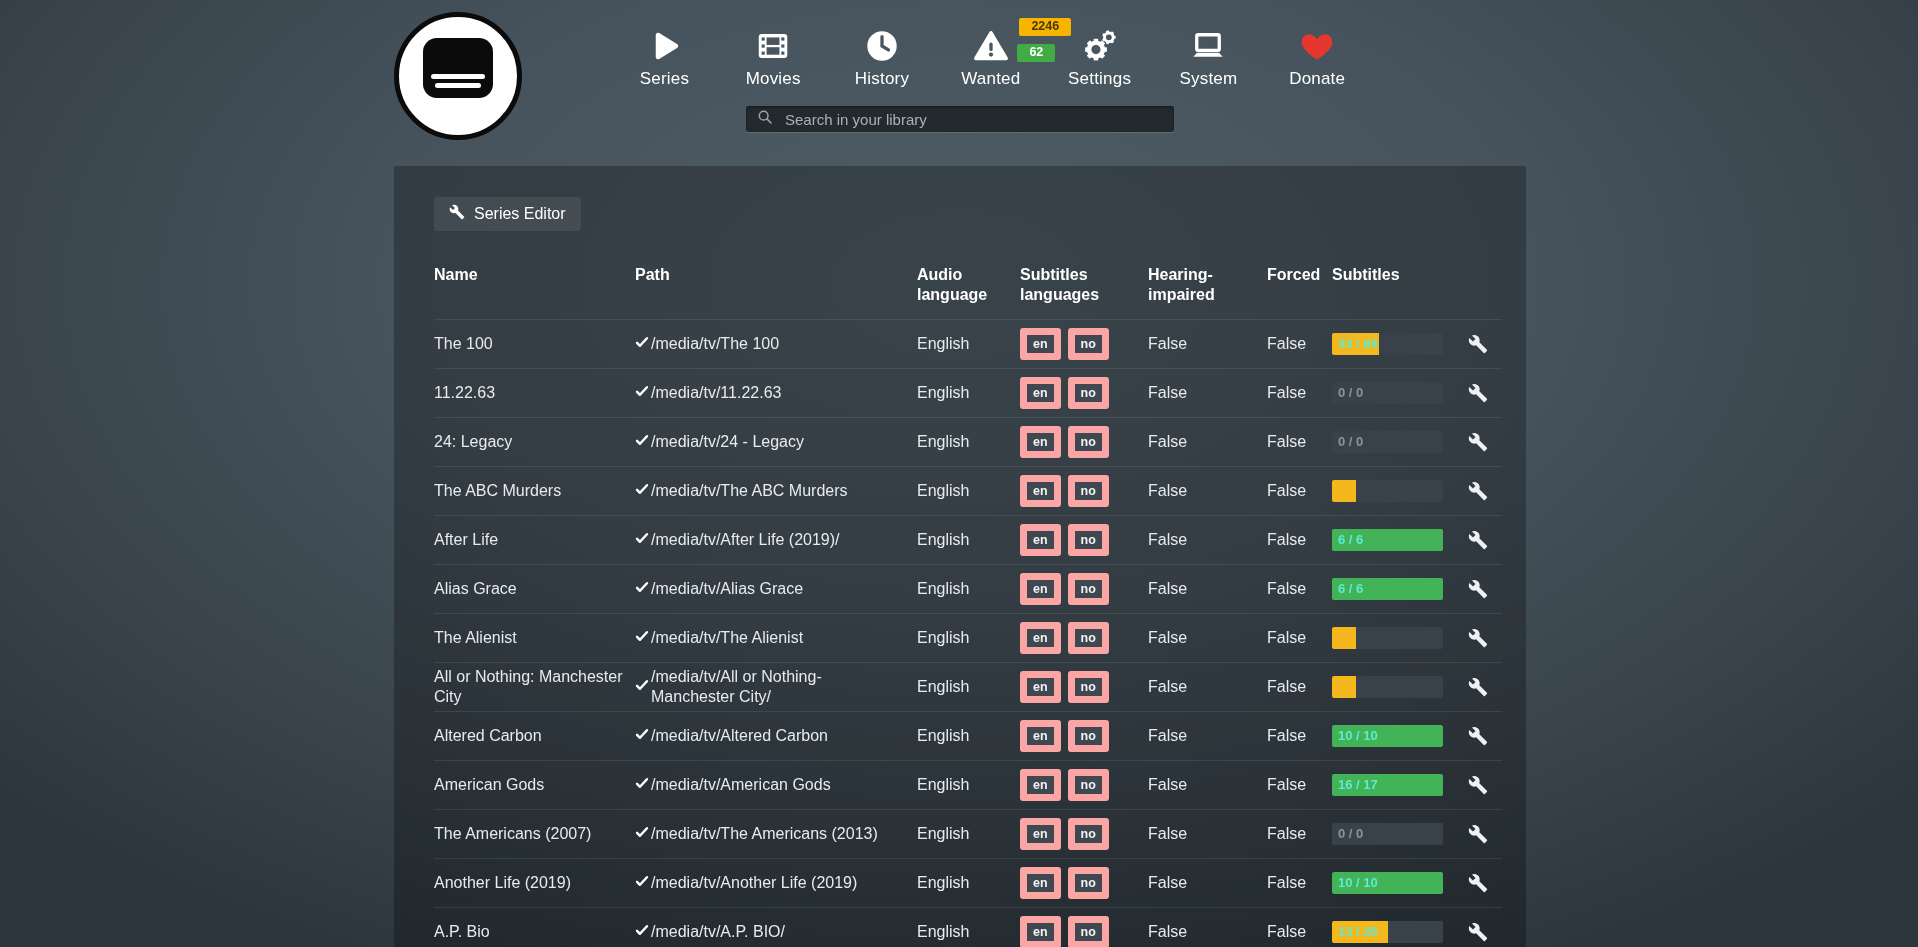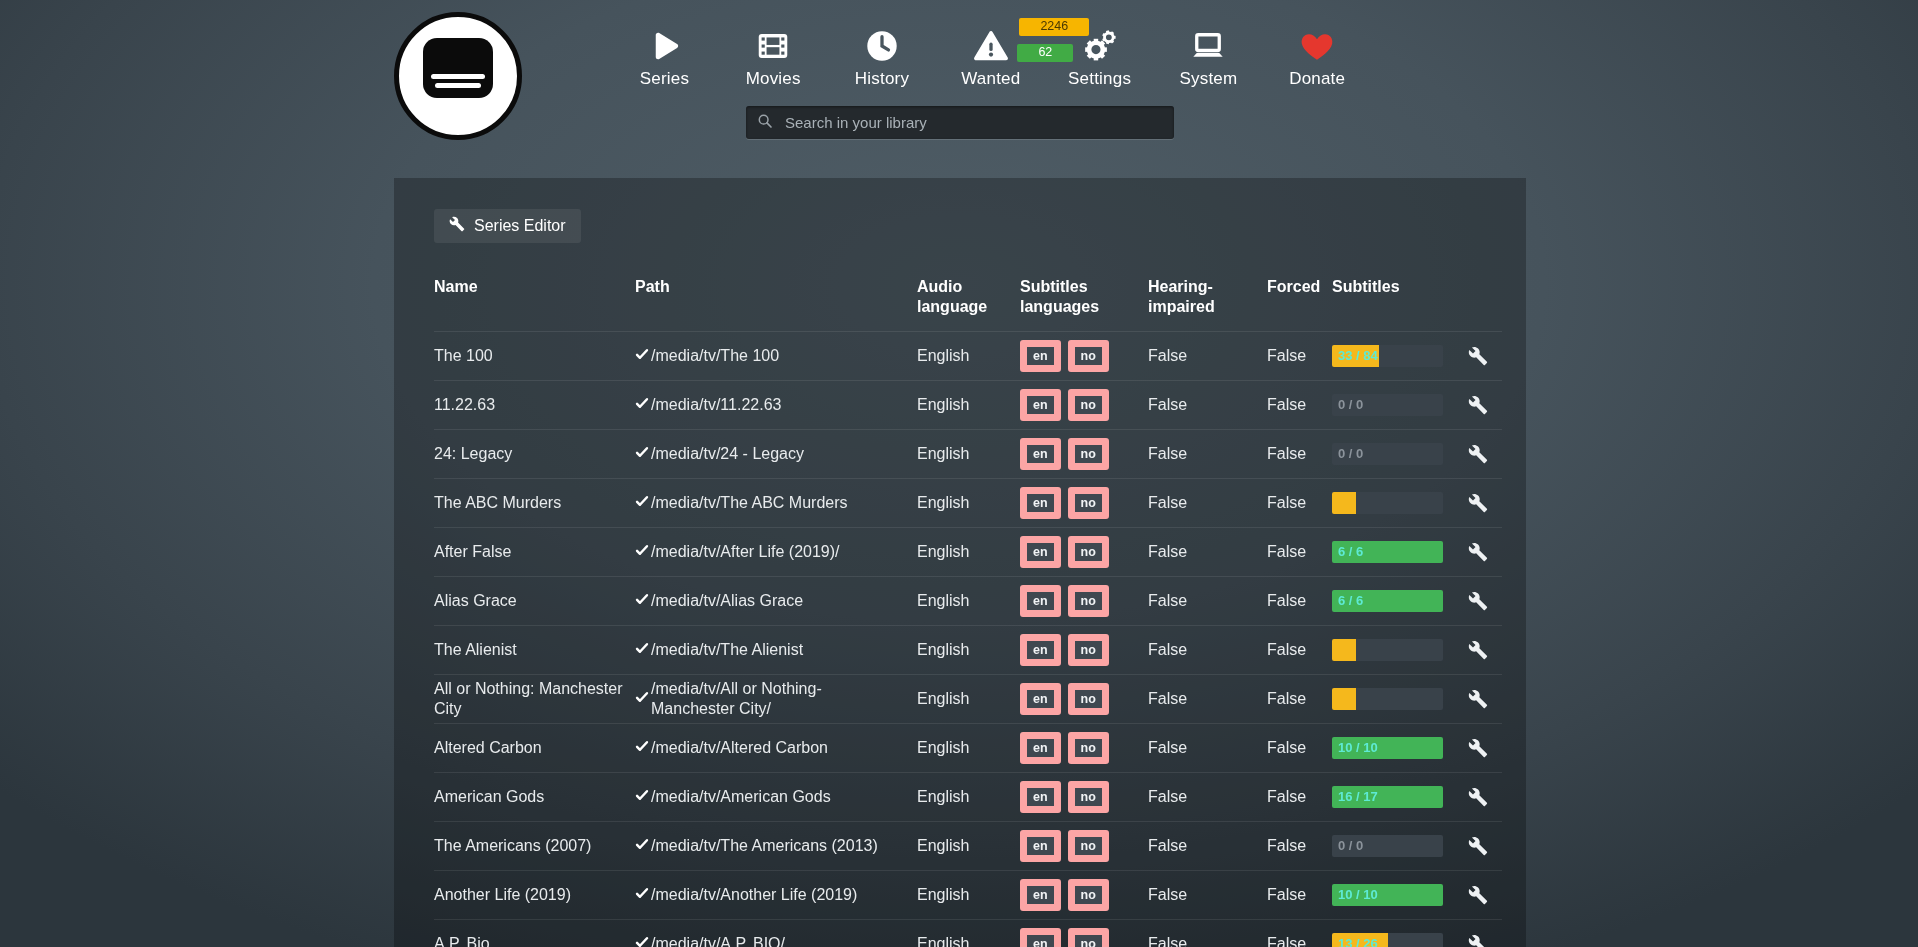--- a/index.html
+++ b/index.html
@@ -13,32 +13,32 @@
         border:5px solid #0b0b0b;border-radius:50%;box-sizing:border-box;cursor:pointer;}
   .logo-screen{position:absolute;left:24px;top:21px;width:70px;height:60px;background:#0b0b0b;border-radius:14px;}
   .logo-line{position:absolute;left:50%;transform:translateX(-50%);height:5px;background:#ffffff;border-radius:2.5px;}
   .logo-line.l1{top:36px;width:54px;}
   .logo-line.l2{top:45px;width:46px;}
   
   .nav{position:absolute;left:610px;top:26px;width:762px;display:flex;}
   .nav-item{position:relative;width:108.8px;display:flex;flex-direction:column;align-items:center;cursor:pointer;color:#ffffff;}
   .nav-icon{height:40px;display:flex;align-items:center;justify-content:center;}
   .nav-label{font-size:17px;margin-top:3px;letter-spacing:.2px;}
-  .nav-badge{position:absolute;padding:2px 21px;border-radius:2px;font-size:12.5px;font-weight:normal;line-height:1.1;}
+  .nav-badge{position:absolute;padding:2px 12px;border-radius:2px;font-size:12.5px;font-weight:bold;line-height:1.1;}
   .nav-badge-0{left:83px;top:-8px;}
   .nav-badge-1{left:81px;top:18px;}
   
-  .search{position:absolute;left:746px;top:106px;width:428px;height:33px;background:#24292d;
+  .search{position:absolute;left:746px;top:106px;width:428px;height:26px;background:#24292d;
           border-radius:3px;display:flex;align-items:center;padding:0 10px;box-sizing:border-box;
           box-shadow:inset 0 1px 3px rgba(0,0,0,.45), 0 1px 0 rgba(255,255,255,.14);}
   .search svg{flex:0 0 auto;margin-right:9px;}
   .search input{flex:1;background:transparent;border:none;outline:none;color:#d2d8dc;font-size:15px;font-family:"Liberation Sans",sans-serif;}
   .search input::placeholder{color:#a9b1b7;opacity:1;}
   
-  .panel{position:absolute;left:394px;top:178px;width:1132px;bottom:0;background:rgba(0,0,0,0.27);}
+  .panel{position:absolute;left:394px;top:166px;width:1132px;bottom:0;background:rgba(0,0,0,0.27);}
   .editor-btn{margin:31px 0 0 40px;display:inline-flex;align-items:center;gap:9px;height:34px;padding:0 15px;
               background:rgba(255,255,255,0.075);border:none;border-radius:3px;color:#ffffff;font-size:16px;
               font-family:"Liberation Sans",sans-serif;cursor:pointer;}
   
   .table{margin:24px 24px 0 40px;color:#e8ebed;}
   .thead,.trow{display:grid;grid-template-columns:201px 282px 103px 128px 119px 65px 132px auto;align-items:center;}
   .thead{padding:10px 0 14px;font-weight:bold;font-size:16px;color:#ffffff;line-height:1.25;align-items:start;}
   .th{padding-right:10px;}
   .trow{min-height:48px;border-top:1px solid rgba(255,255,255,0.085);font-size:16px;}
   .cell{padding-right:12px;line-height:1.25;}
@@ -290,21 +290,21 @@
           </div>
           <div class="cell actions">
             <button class="wrench-btn">
               <svg width="20" height="20" viewBox="0 0 24 24" xmlns="http://www.w3.org/2000/svg">
                 <path d="M22.7 19l-9.1-9.1c.9-2.3.4-5-1.5-6.9-2-2-5-2.4-7.4-1.3L9 6 6 9 1.6 4.7C.4 7.1.9 10.1 2.9 12.1c1.9 1.9 4.6 2.4 6.9 1.5l9.1 9.1c.4.4 1 .4 1.4 0l2.3-2.3c.5-.4.5-1.1.1-1.4z" fill="#eef1f3"></path>
               </svg>
             </button>
           </div>
         </div>
         <div class="trow">
-          <div class="cell name">After False</div>
+          <div class="cell name">After Life</div>
           <div class="cell path">
             <span class="check"><svg width="14" height="14" viewBox="0 0 24 24" xmlns="http://www.w3.org/2000/svg">
                 <path d="M3.5 13.5l5 5L20.5 5.5" fill="none" stroke="#ffffff" stroke-width="4.2" stroke-linecap="round" stroke-linejoin="round"></path>
               </svg></span>
             <span>/media/tv/After Life (2019)/</span>
           </div>
           <div class="cell audio">English</div>
           <div class="cell langs">
             <span class="lang-badge">en</span>
             <span class="lang-badge">no</span>

